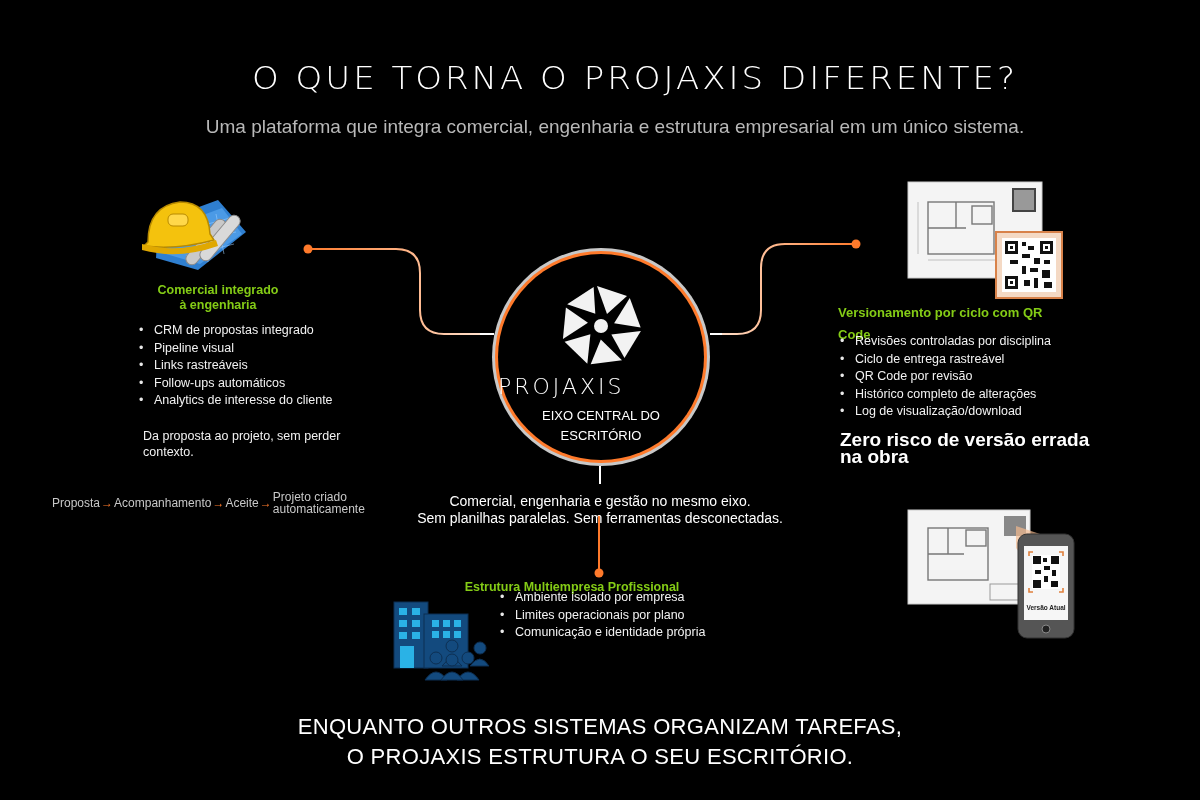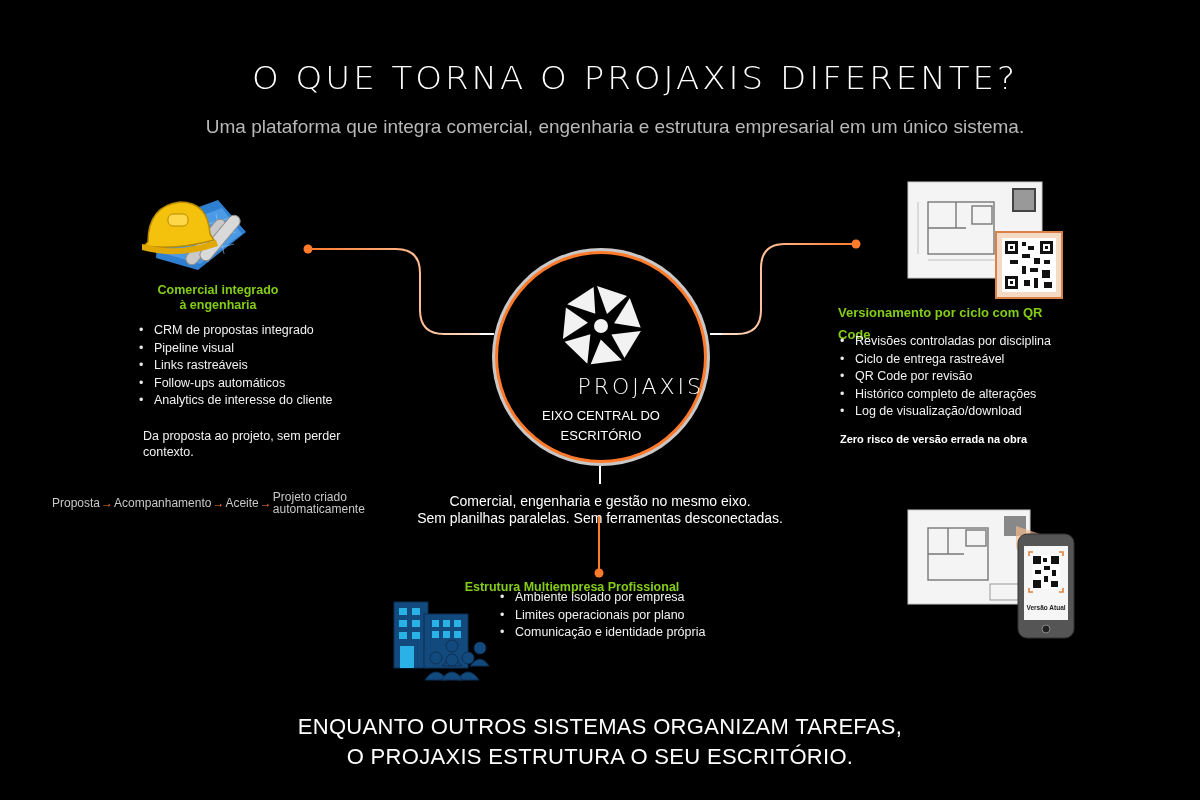--- a/index.html
+++ b/index.html
@@ -28,33 +28,33 @@
   .left-list { left: 137px; top: 322px; width: 240px; }
   .left-note { left: 143px; top: 416px; width: 220px; font-size: 12.5px; line-height: 16px; color: #f2f2f2; font-family: "Liberation Sans", sans-serif; margin-top: 12px; }
 
   .flow { left: 52px; top: 491px; height: 30px; font-size: 12px; color: #c8c8c8; display: flex; align-items: flex-start; font-family: "Liberation Sans", sans-serif; }
   .flow .step { line-height: 24px; }
   .flow .step.multi { line-height: 12px; padding-top: 0; }
   .flow .arr { color: #ff7a2b; line-height: 24px; font-size: 12px; margin: 0 1px; }
 
   .right-title { left: 838px; top: 302px; width: 230px; font-size: 13px; line-height: 22px; }
   .right-list { left: 838px; top: 333px; width: 260px; }
-  .right-note { left: 840px; top: 431px; width: 250px; font-weight: bold; font-size: 11px; line-height: 17px; color: #fff; font-family: "Liberation Sans", sans-serif; }
+  .right-note { left: 840px; top: 431px; width: 250px; font-weight: bold; font-size: 19px; line-height: 17px; color: #fff; font-family: "Liberation Sans", sans-serif; }
 
   .center-text { left: 380px; top: 493px; width: 440px; text-align: center; font-size: 14px; line-height: 17px; color: #fff; font-family: "Liberation Sans", sans-serif; }
 
   .bottom-title { left: 452px; top: 580px; width: 240px; text-align: center; font-size: 12.5px; }
   .bottom-list { left: 498px; top: 589px; width: 240px; }
 
   .footer { left: 0; top: 712px; width: 1200px; text-align: center; font-size: 22px; line-height: 30px; color: #fff; font-family: "Liberation Sans", sans-serif; letter-spacing: 0.3px; }
 
   .hub { left: 492px; top: 248px; width: 218px; height: 218px; border-radius: 50%; background: #c8c8c8; padding: 3px; }
   .hub-inner { width: 100%; height: 100%; border-radius: 50%; background: #ff7a2b; padding: 3px; }
   .hub-core { width: 100%; height: 100%; border-radius: 50%; background: #000; position: relative; }
-  .hub-brand { position: absolute; left: 0; top: 120px; width: 100%; text-align: right; font-size: 22px; letter-spacing: 3px; font-weight: 300; color: #fff; font-family: "DejaVu Sans", sans-serif; }
+  .hub-brand { position: absolute; left: 0; top: 120px; width: 100%; text-align: left; font-size: 22px; letter-spacing: 3px; font-weight: 300; color: #fff; font-family: "DejaVu Sans", sans-serif; }
   .hub-sub { position: absolute; left: 0; top: 152px; width: 100%; text-align: center; font-size: 13px; line-height: 20px; color: #fff; font-family: "Liberation Sans", sans-serif; }
 
   svg { display: block; }
 </style>
 </head>
 <body>
 
 <svg class="abs" style="left:0;top:0" width="1200" height="800">
   <defs>
     <linearGradient id="gl" x1="0" x2="1" y1="0" y2="0">

